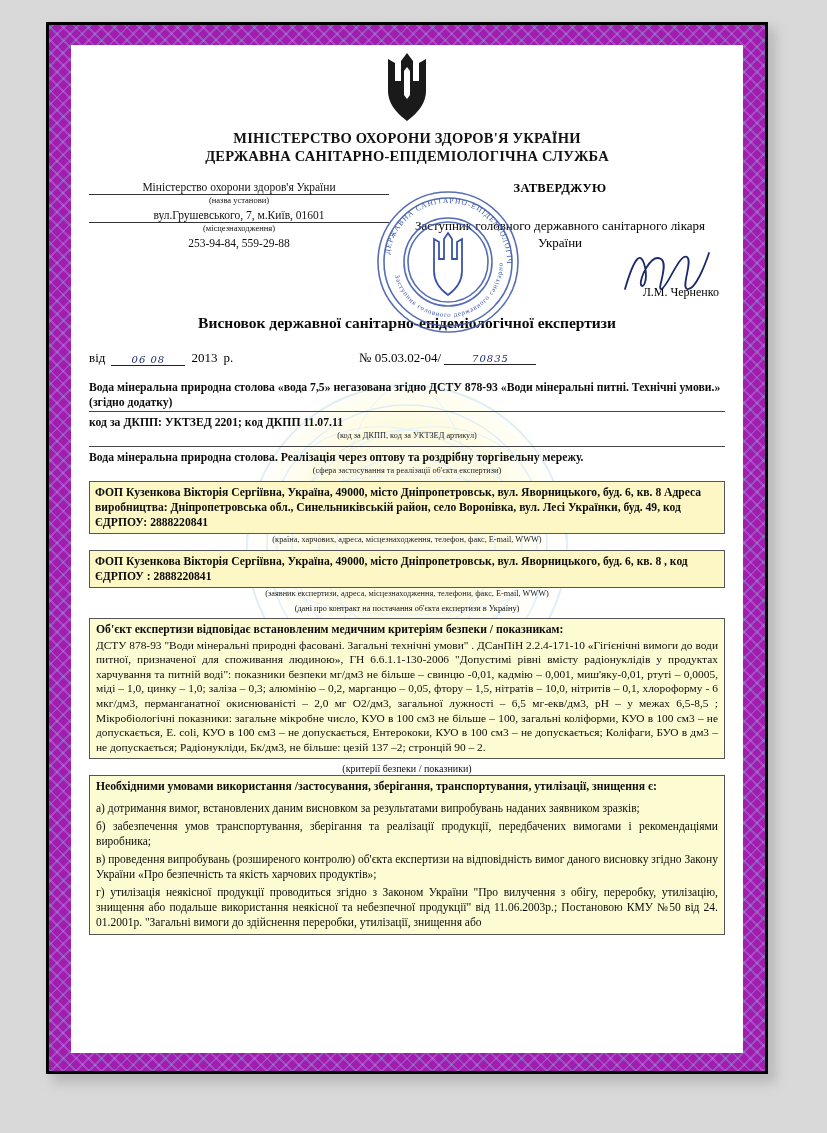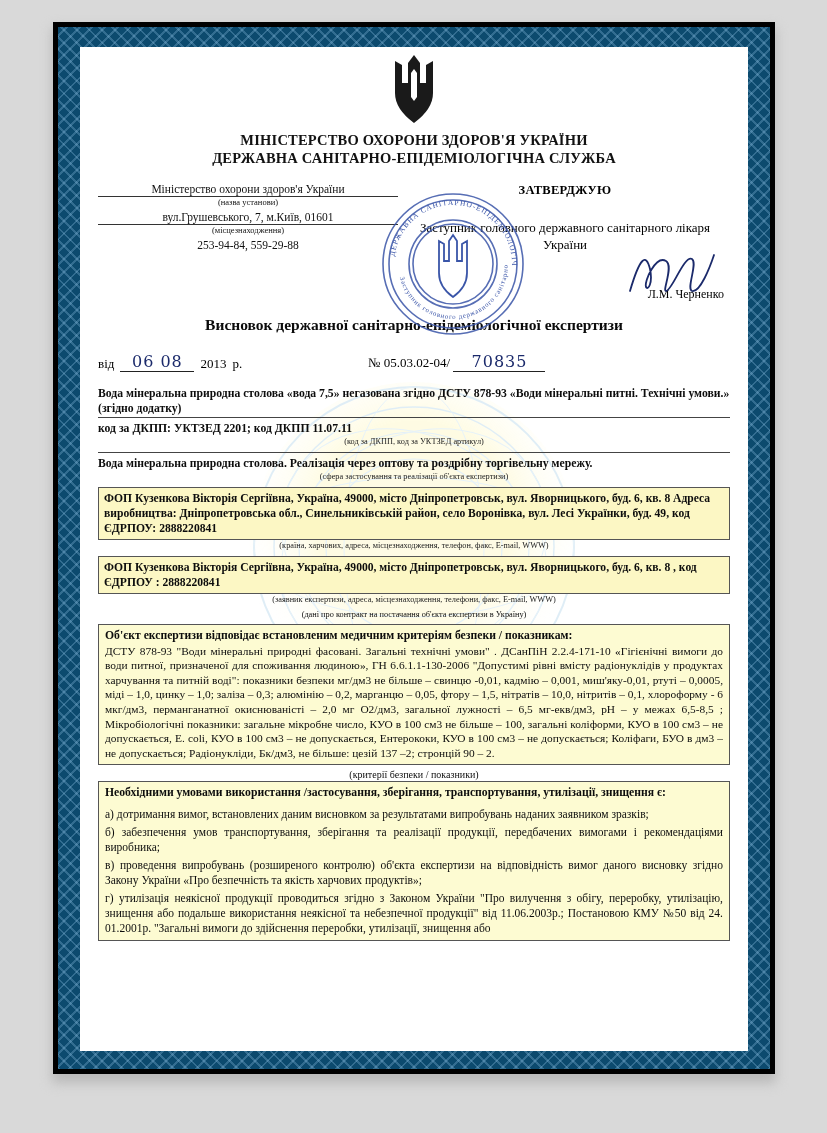--- a/index.html
+++ b/index.html
@@ -17,24 +17,24 @@
   }
   .shadow {
     position: absolute;
     left: 52px; top: 28px;
     width: 724px; height: 1055px;
     background: #b9b9b9;
     filter: blur(6px);
   }
   .doc {
     position: absolute;
-    left: 53px; top: 22px;
+    left: 46px; top: 22px;
     width: 722px; height: 1052px;
-    background: #0c4a6e;
-    border: 5px solid #000000;
+    background: #a21caf;
+    border: 3px solid #000000;
     overflow: hidden;
   }
   
   .doc::before {
     content: "";
     position: absolute; inset: 0;
     background:
       repeating-linear-gradient(45deg, rgba(150,200,235,0.28) 0 2px, transparent 2px 9px),
       repeating-linear-gradient(-45deg, rgba(150,200,235,0.28) 0 2px, transparent 2px 9px);
     pointer-events: none;
@@ -124,22 +124,23 @@
     align-items: flex-end;
     gap: 6px;
     margin-top: 18px;
     font-size: 13px;
     position: relative;
   }
   .daterow .lbl { font-size: 13px; }
   .blank { display:inline-block; border-bottom: 1px solid #222; min-width: 74px; text-align:center; position: relative;}
   .hand {
     font-family: "DejaVu Serif", serif;
+    font-style: italic;
     color: #1b2a6b;
-    font-size: 16px;
+    font-size: 10px;
     letter-spacing: 1px;
   }
   .numpart { margin-left: 120px; font-size: 13px; }
   .numpart .blank2 { display:inline-block; border-bottom:1px solid #222; min-width: 92px; text-align:center;}
   .body { margin-top: 14px; font-size: 11.7px; color: #0d0d0d; line-height: 1.3; }
   .boxed {
     border: 1px solid #444;
     padding: 3px 5px 2px 5px;
     font-weight: bold;
     font-size: 11.7px;

